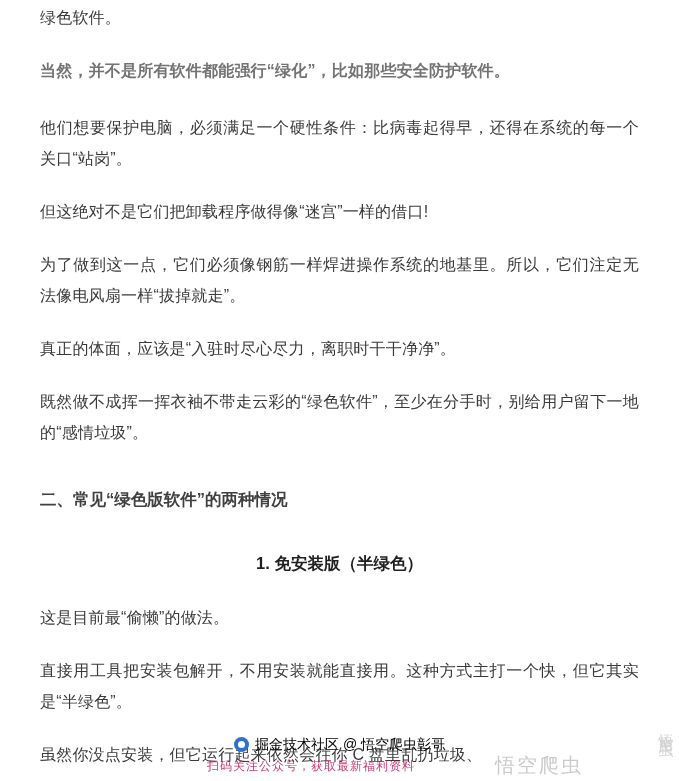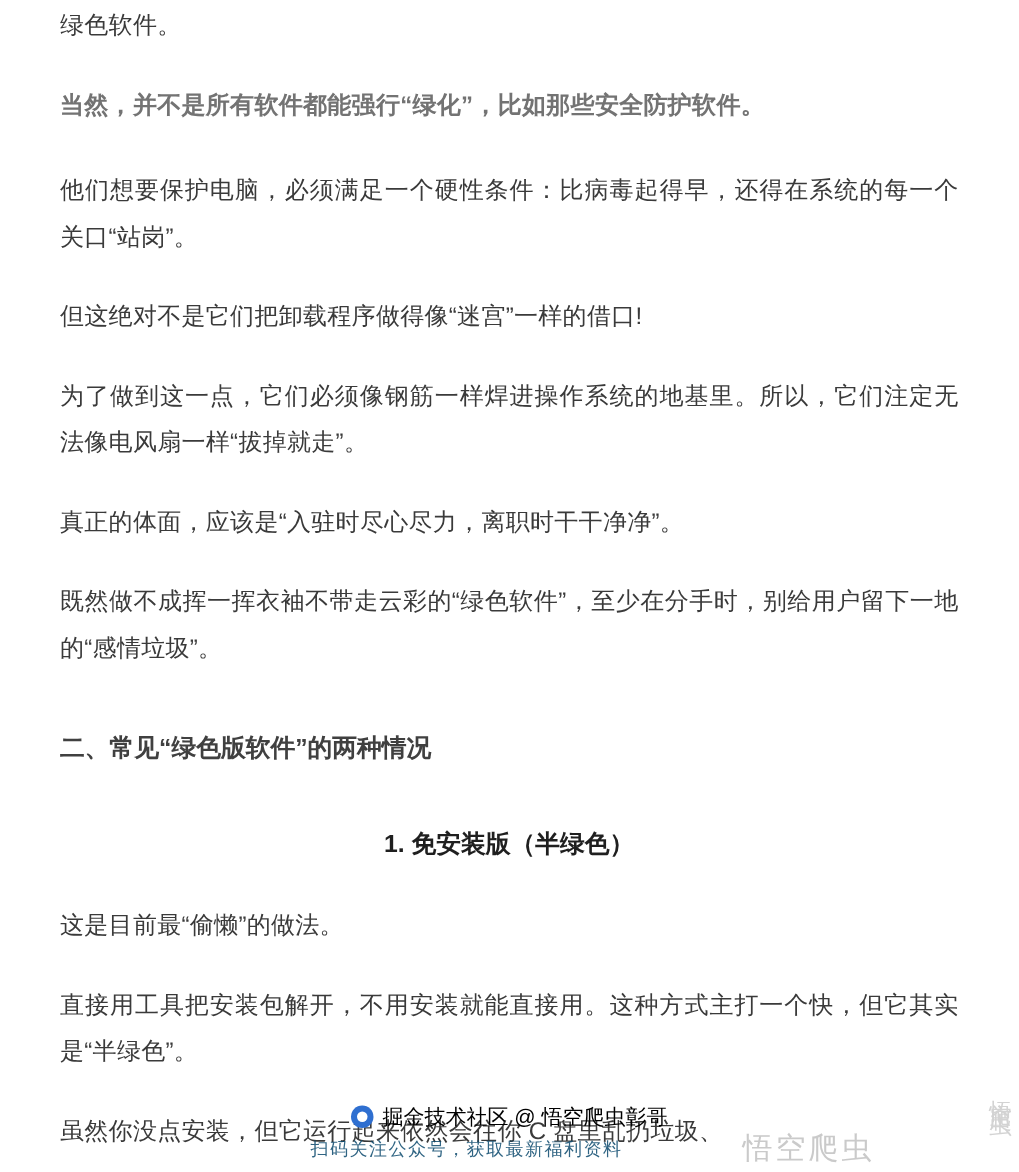--- a/index.html
+++ b/index.html
@@ -90,21 +90,21 @@
     width: 7px;
     height: 7px;
     border-radius: 50%;
     background: #ffffff;
   }
   .wm-red {
     position: absolute;
     left: 207px;
     bottom: 6px;
     font-size: 12px;
-    color: #0c4a6e;
+    color: #be185d;
     opacity: 0.85;
     white-space: nowrap;
     letter-spacing: 1px;
   }
   .wm-gray {
     position: absolute;
     right: 96px;
     bottom: 2px;
     font-size: 20px;
     color: #b9b9b9;

